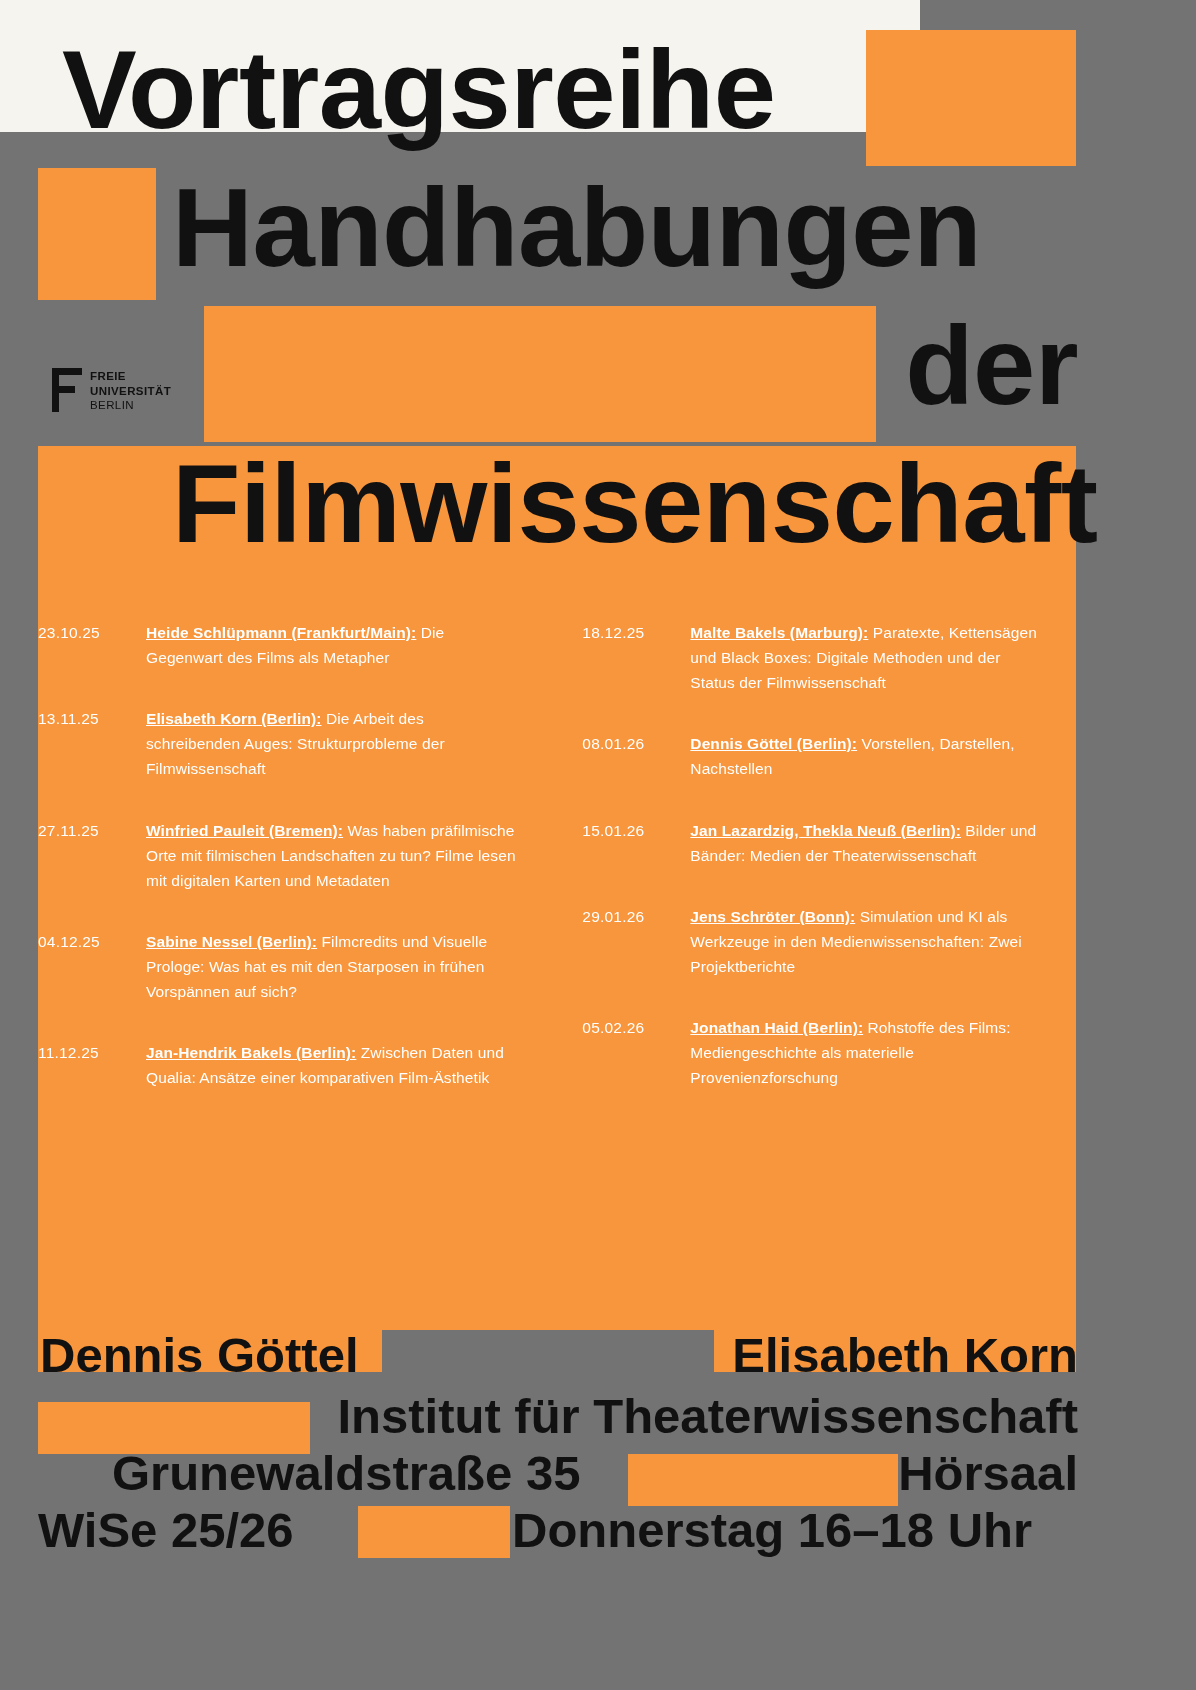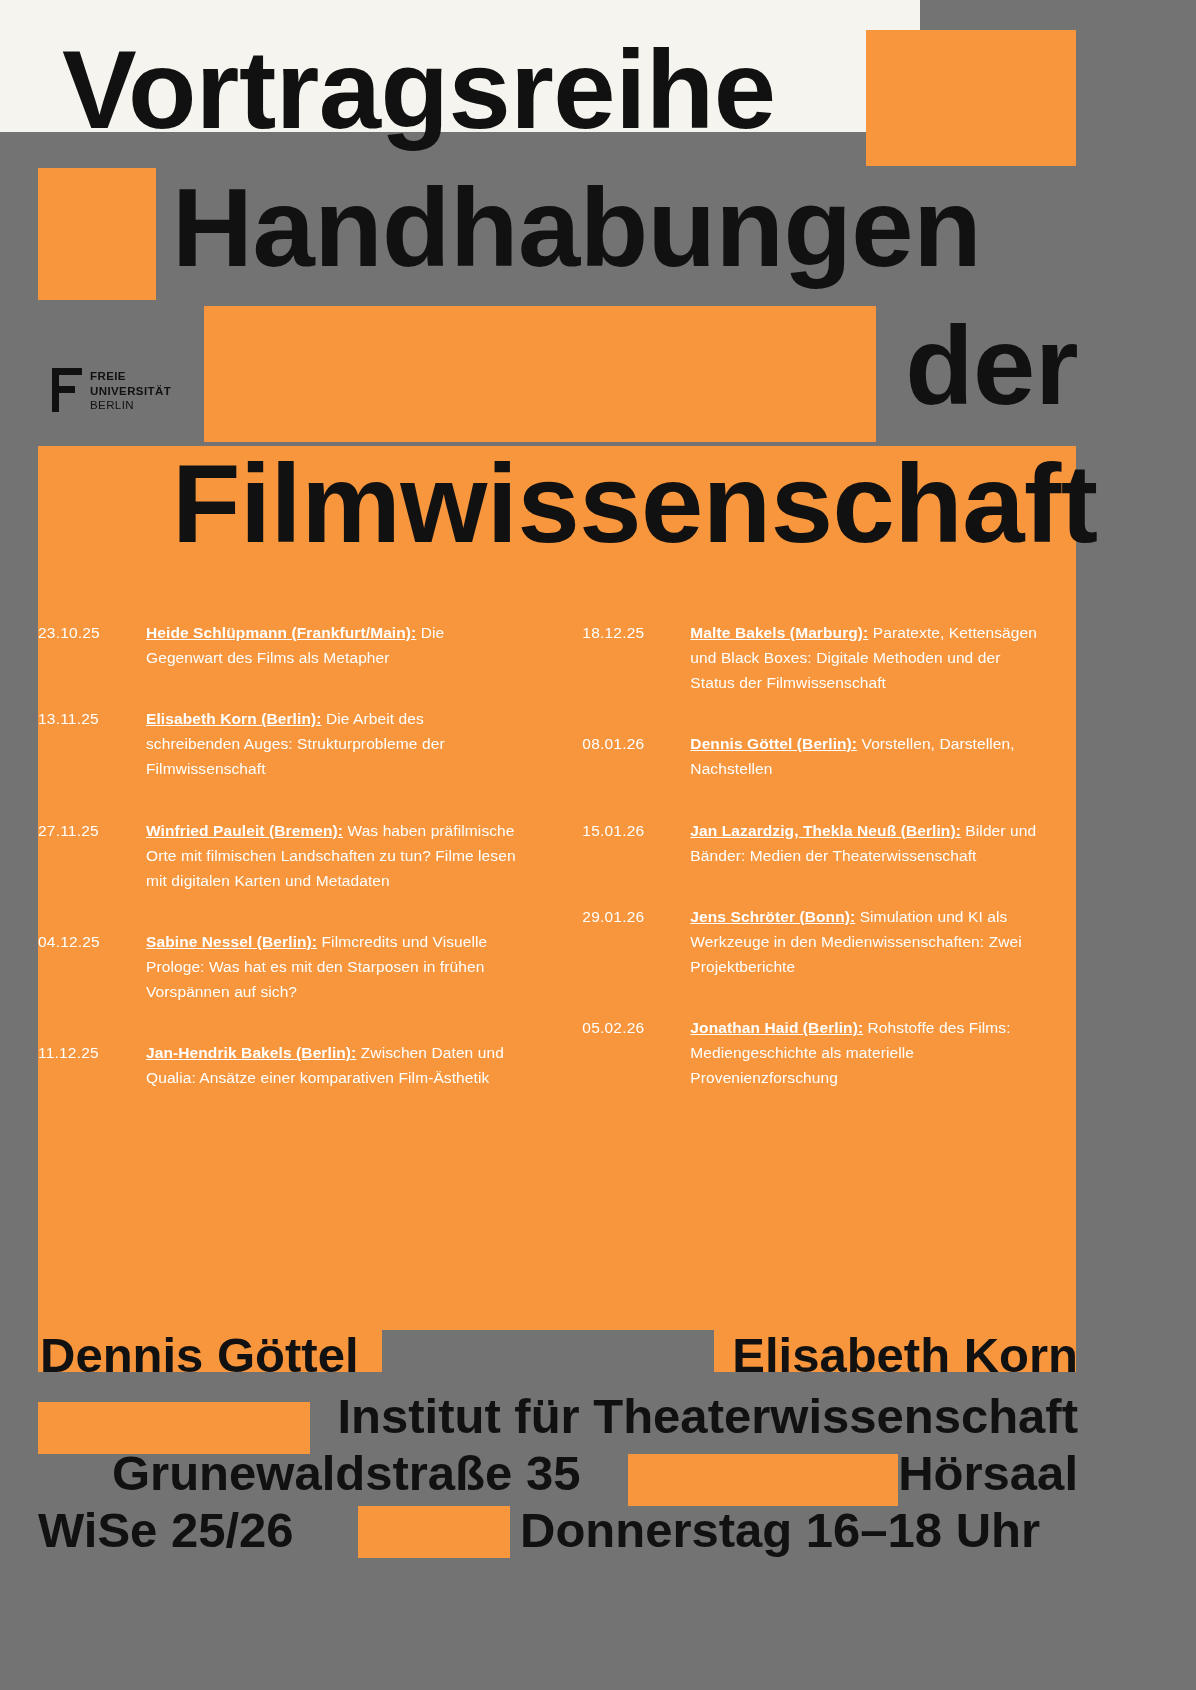--- a/index.html
+++ b/index.html
@@ -165,21 +165,21 @@
     font-size: 49px;
     line-height: 1;
     white-space: nowrap;
   }
   .fl-name-left  { left: 40px;  top: 1px; }
   .fl-name-right { right: 118px; top: 1px; }
   .fl-inst       { right: 118px; top: 62px; }
   .fl-street     { left: 112px; top: 119px; }
   .fl-hall       { right: 118px; top: 119px; }
   .fl-sem        { left: 38px;  top: 176px; }
-  .fl-day        { left: 512px; top: 176px; margin-left: 8px; }
+  .fl-day        { left: 512px; top: 176px; }
 </style>
 </head>
 <body>
 
 <div class="poster">
 
   <div class="blk blk-tr"></div>
   <div class="blk blk-left1"></div>
   <div class="blk blk-mid"></div>
   <div class="blk blk-body"></div>

